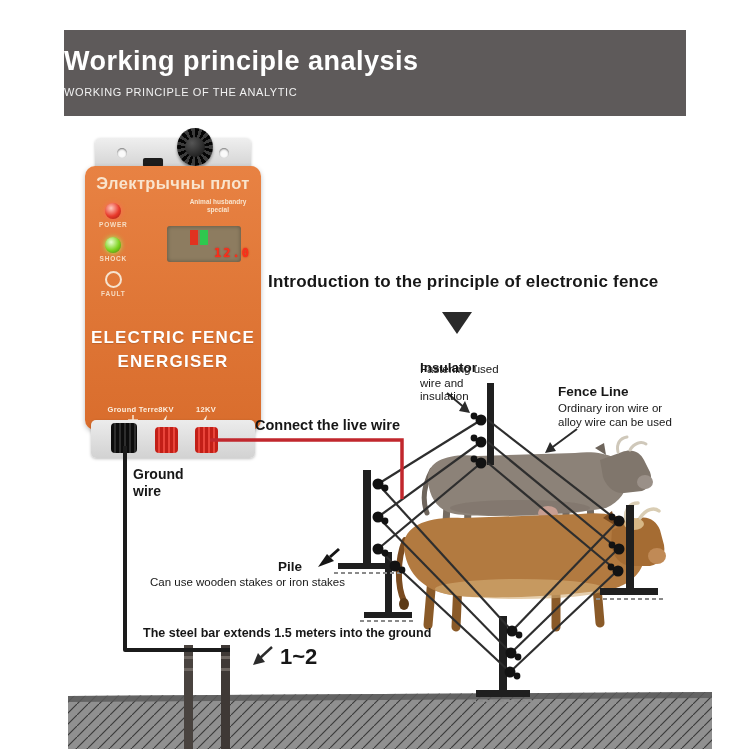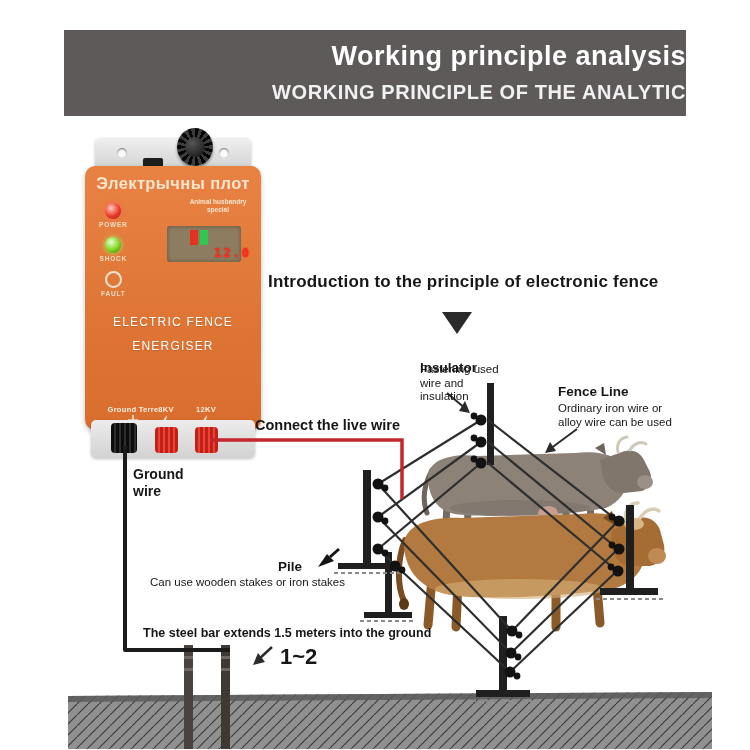--- a/index.html
+++ b/index.html
@@ -1,23 +1,23 @@
 <!DOCTYPE html>
 <html><head>
 <meta charset="utf-8">
 <style>
   html,body{margin:0;padding:0;background:#fff;}
   .canvas{position:relative;width:750px;height:750px;background:#fff;overflow:hidden;
           font-family:"Liberation Sans",sans-serif;color:#1c1c1c;}
 
   
   .banner{position:absolute;left:64px;top:30px;width:622px;height:86px;background:#5e5a5a;
-          display:flex;flex-direction:column;align-items:flex-end;justify-content:center;}
+          display:flex;flex-direction:column;align-items:flex-start;justify-content:center;}
   .banner-title{color:#fff;font-size:27px;font-weight:800;letter-spacing:.5px;margin-top:-2px;}
-  .banner-subtitle{color:#f1f1f1;font-size:20px;font-weight:700;letter-spacing:.6px;margin-top:9px;}
+  .banner-subtitle{color:#f1f1f1;font-size:11px;font-weight:400;letter-spacing:.6px;margin-top:9px;}
 
   
   .device{position:absolute;left:85px;top:132px;width:142px;height:330px;z-index:2;}
   .plate-top{position:absolute;left:10px;top:6px;width:156px;height:42px;border-radius:5px;
              background:linear-gradient(#efefef,#c8c8c8);box-shadow:0 1px 3px rgba(0,0,0,.25);}
   .hole{position:absolute;top:10px;width:10px;height:10px;border-radius:50%;background:#fafafa;
         box-shadow:inset 0 1px 2px rgba(0,0,0,.55);}
   .hole-l{left:22px}.hole-r{right:22px}
   .switch{position:absolute;left:58px;top:26px;width:20px;height:9px;background:#1d1d1d;border-radius:2px;
           box-shadow:0 1px 1px rgba(0,0,0,.4);}
@@ -40,22 +40,22 @@
   .led-fault{background:transparent;border:2px solid #f6e3cf;width:13px;height:13px;}
   .ind-label{font-size:6.5px;letter-spacing:.8px;color:#f6dcc2;font-weight:700;margin-top:2px;}
   .display{position:absolute;left:82px;top:60px;width:74px;height:36px;border-radius:3px;
            background:#8d7c60;box-shadow:inset 0 0 4px rgba(0,0,0,.35);}
   .bar{position:absolute;top:4px;width:8px;height:15px;}
   .bar-red{left:23px;background:#e23220;}
   .bar-green{left:33px;background:#2ec84e;}
   .digits{position:absolute;left:0;right:0;bottom:2px;text-align:center;
           font-family:"DejaVu Sans Mono",monospace;font-size:12px;font-weight:700;color:#ff2d1a;
           text-shadow:0 0 2px #c02010;letter-spacing:2px;padding-left:47px;}
-  .dev-name{position:absolute;left:0;right:0;top:144px;text-align:center;color:#fff;
-            font-size:12px;font-weight:400;letter-spacing:1.2px;line-height:24px;
+  .dev-name{position:absolute;left:0;right:0;top:160px;text-align:center;color:#fff;
+            font-size:17px;font-weight:700;letter-spacing:1.2px;line-height:24px;
             text-shadow:0 1px 1px rgba(0,0,0,.15);}
   .terms{position:absolute;left:0;top:239px;width:176px;height:28px;}
   .term{position:absolute;text-align:center;color:#fcefe0;font-weight:700;font-size:7.5px;letter-spacing:.3px;}
   .term-g{left:11px;width:74px;} .term-1{left:63px;width:36px;} .term-2{left:103px;width:36px;}
   .term svg{display:block;margin:1px auto 0;}
   .plate-bottom{position:absolute;left:6px;top:288px;width:164px;height:38px;border-radius:5px;
                 background:linear-gradient(#ececec,#d2d2d2);box-shadow:0 1px 3px rgba(0,0,0,.25);}
   .plug{position:absolute;border-radius:4px;}
   .plug-black{left:26px;top:291px;width:26px;height:30px;
               background:repeating-linear-gradient(90deg,#0c0c0c 0 3px,#2e2e2e 3px 5px);}

